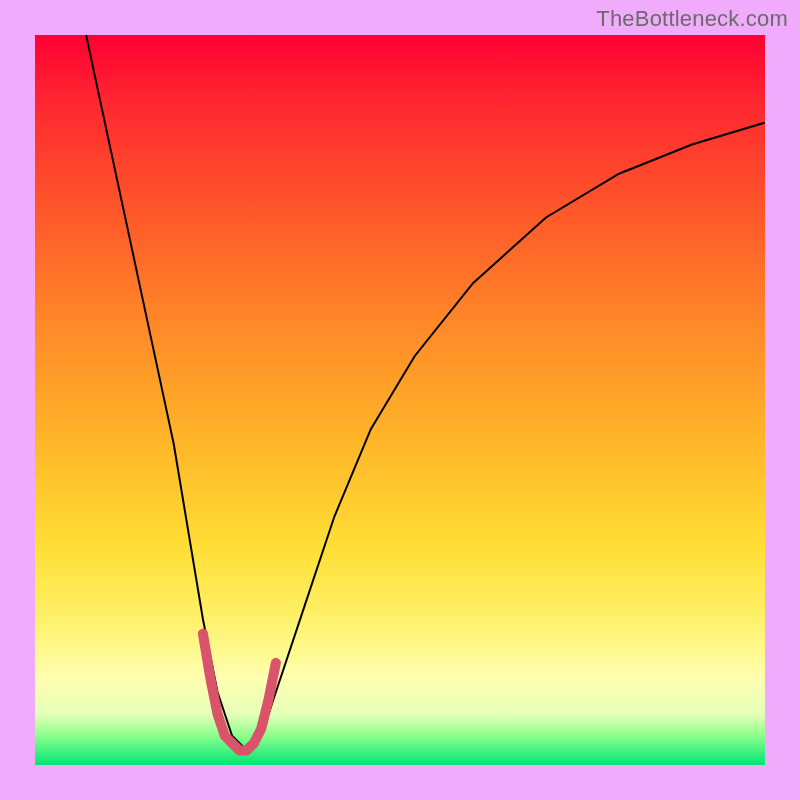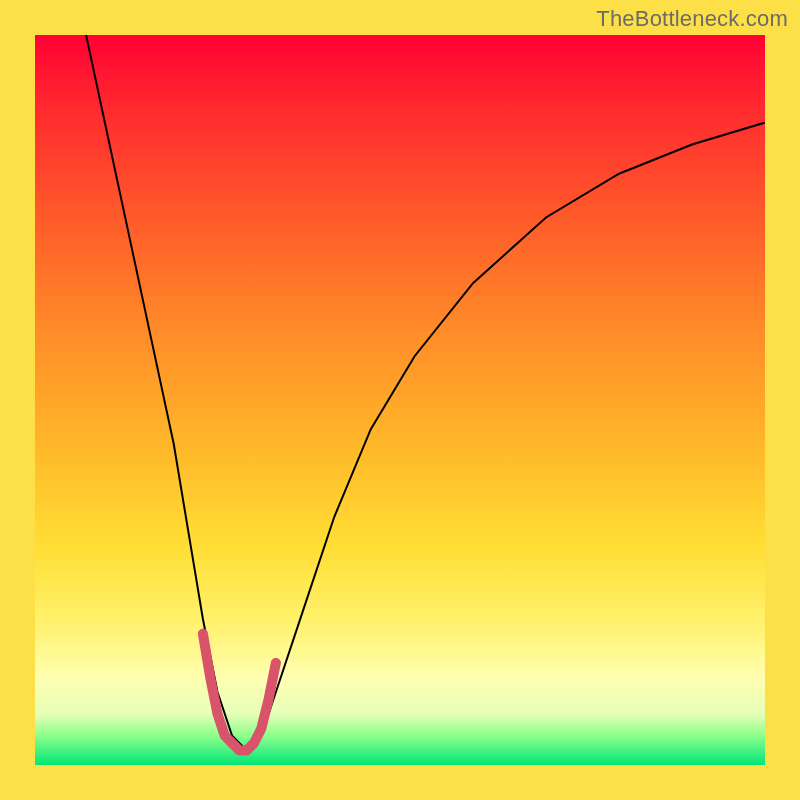--- a/index.html
+++ b/index.html
@@ -8,21 +8,21 @@
     width: 800px;
     height: 800px;
     background: #000;
     font-family: Arial, Helvetica, sans-serif;
     overflow: hidden;
   }
   .frame {
     position: relative;
     width: 800px;
     height: 800px;
-    background: #fde047;
+    background: #f0abfc;
   }
   .plot-area {
     position: absolute;
     left: 35px;
     top: 35px;
     width: 730px;
     height: 730px;
     
     background: linear-gradient(
       to bottom,

